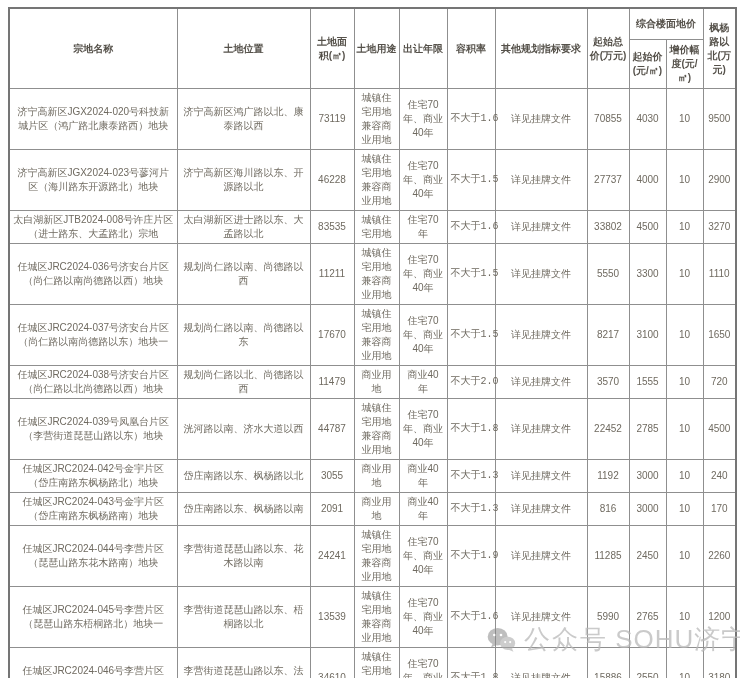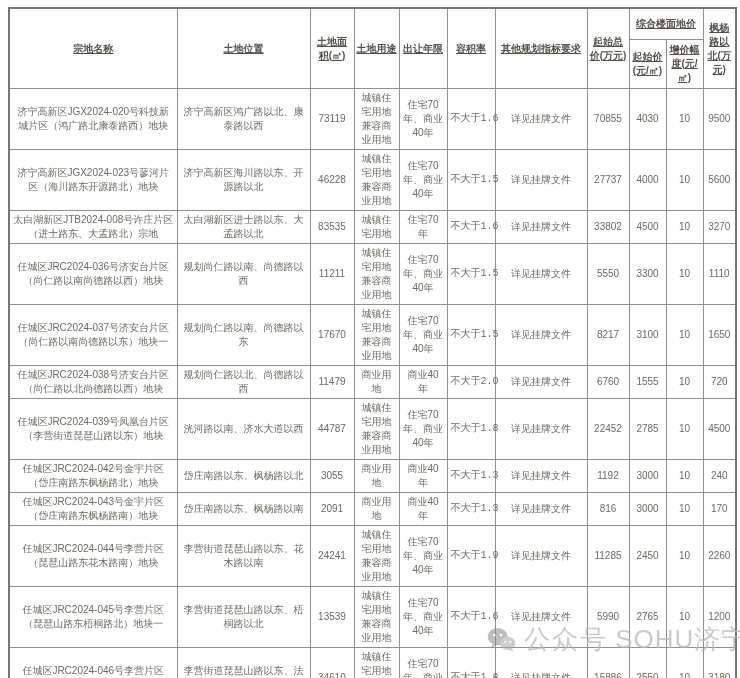--- a/index.html
+++ b/index.html
@@ -24,21 +24,20 @@
     color:#6f6a60;
     padding:2px 3px;
     vertical-align:middle;
     text-align:center;
     word-break:break-all;
   }
   table.land th{
     font-weight:bold;
     color:#55514a;
     padding:3px 2px;
-    text-decoration:underline;
   }
   thead tr.h1 th{height:24px;}
   thead tr.h2 th{height:26px;}
   td.c-name, td.c-loc, td.c-other{text-align:left;}
   td.c-far{white-space:nowrap;font-family:Liberation Mono, monospace;}
   tbody tr{height:42px;}
   tbody tr.short{height:32px;}
 
   
   .watermark{
@@ -116,21 +115,21 @@
     <td class="c-name">济宁高新区JGX2024-023号蓼河片区（海川路东开源路北）地块</td>
     <td class="c-loc">济宁高新区海川路以东、开源路以北</td>
     <td class="c-num">46228</td>
     <td class="c-use">城镇住宅用地兼容商业用地</td>
     <td class="c-term">住宅70年、商业40年</td>
     <td class="c-far">不大于1.5</td>
     <td class="c-other">详见挂牌文件</td>
     <td class="c-num">27737</td>
     <td class="c-num">4000</td>
     <td class="c-num">10</td>
-    <td class="c-num">5600</td>
+    <td class="c-num">2900</td>
   </tr>
         <tr class="short">
     <td class="c-name">太白湖新区JTB2024-008号许庄片区（进士路东、大孟路北）宗地</td>
     <td class="c-loc">太白湖新区进士路以东、大孟路以北</td>
     <td class="c-num">83535</td>
     <td class="c-use">城镇住宅用地</td>
     <td class="c-term">住宅70年</td>
     <td class="c-far">不大于1.6</td>
     <td class="c-other">详见挂牌文件</td>
     <td class="c-num">33802</td>
@@ -165,21 +164,21 @@
     <td class="c-num">1650</td>
   </tr>
         <tr class="short">
     <td class="c-name">任城区JRC2024-038号济安台片区（尚仁路以北尚德路以西）地块</td>
     <td class="c-loc">规划尚仁路以北、尚德路以西</td>
     <td class="c-num">11479</td>
     <td class="c-use">商业用地</td>
     <td class="c-term">商业40年</td>
     <td class="c-far">不大于2.0</td>
     <td class="c-other">详见挂牌文件</td>
-    <td class="c-num">6760</td>
+    <td class="c-num">3570</td>
     <td class="c-num">1555</td>
     <td class="c-num">10</td>
     <td class="c-num">720</td>
   </tr>
         <tr>
     <td class="c-name">任城区JRC2024-039号凤凰台片区（李营街道琵琶山路以东）地块</td>
     <td class="c-loc">洸河路以南、济水大道以西</td>
     <td class="c-num">44787</td>
     <td class="c-use">城镇住宅用地兼容商业用地</td>
     <td class="c-term">住宅70年、商业40年</td>

